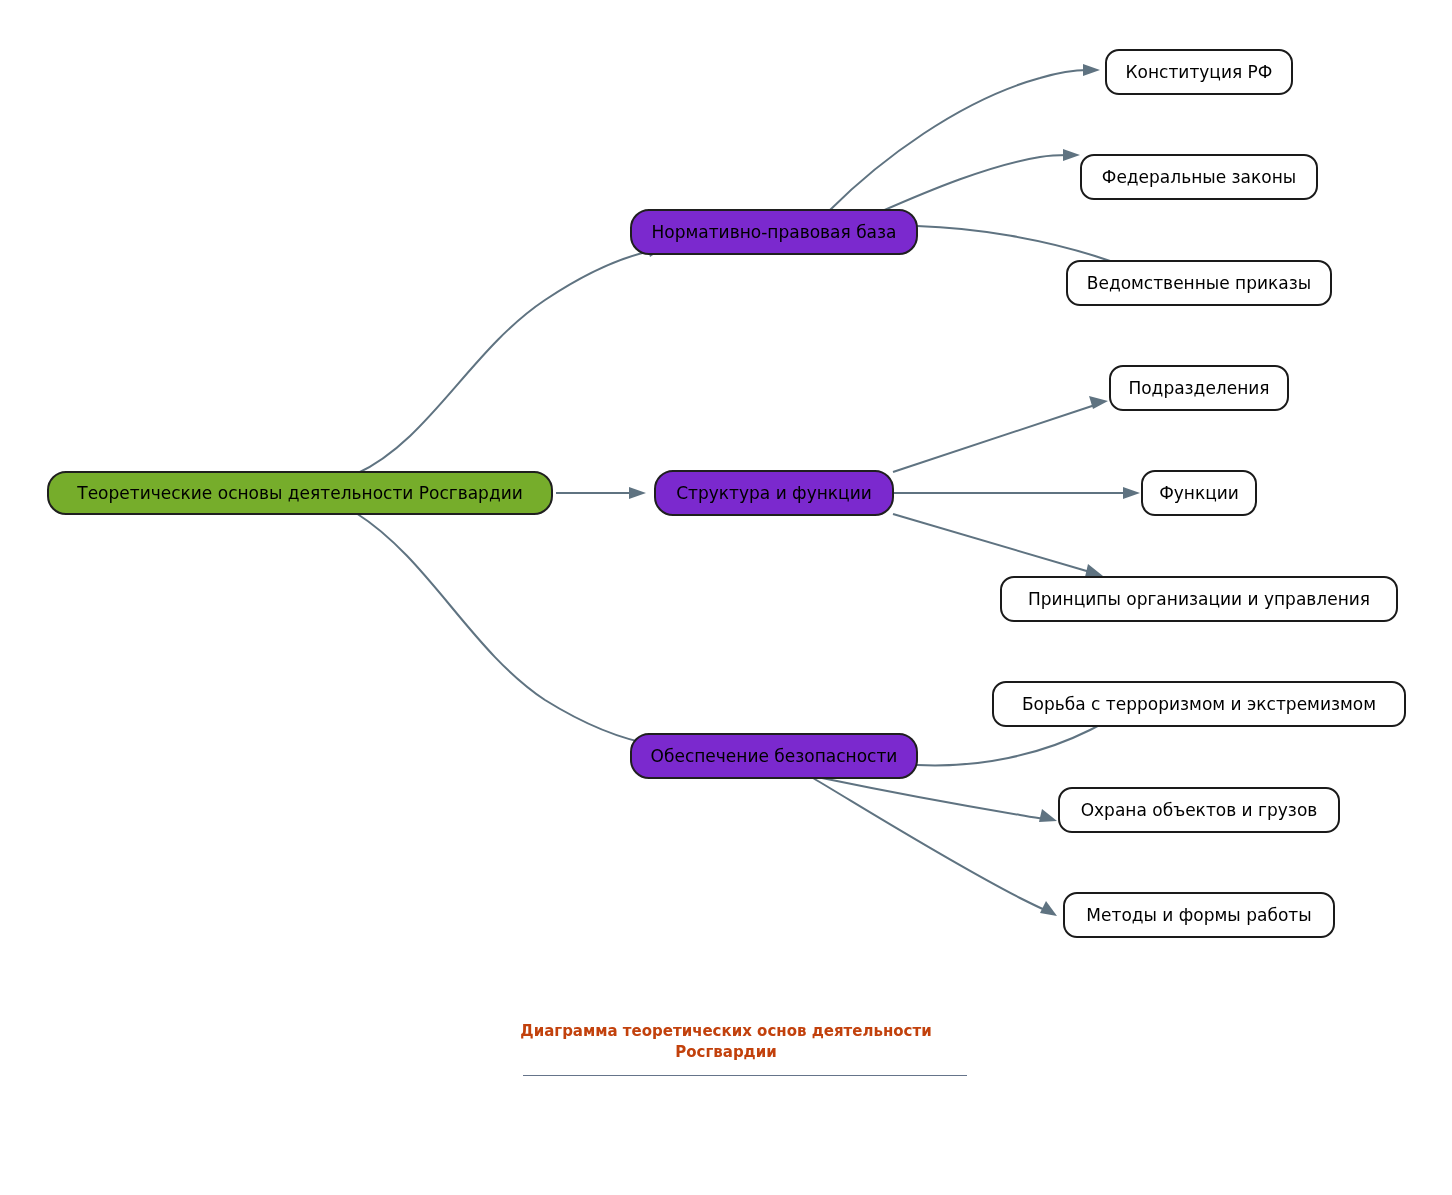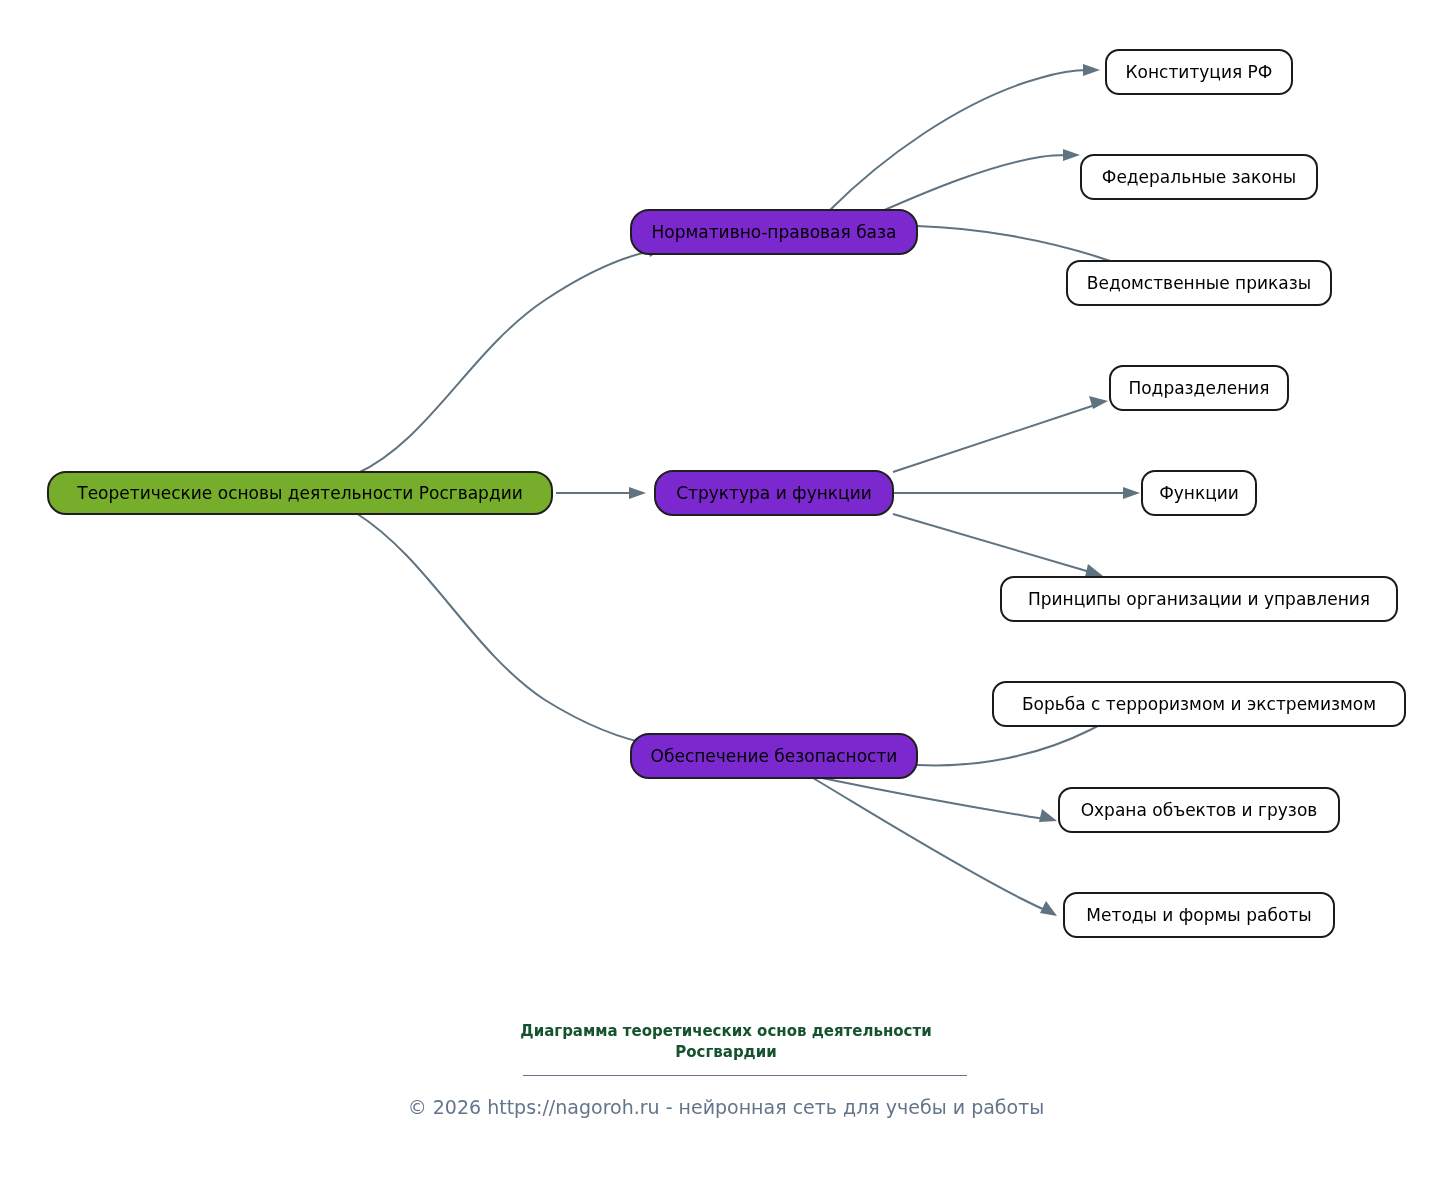--- a/index.html
+++ b/index.html
@@ -71,21 +71,21 @@
   .footer-caption {
     position: absolute;
     left: 0;
     top: 1021px;
     width: 1452px;
     text-align: center;
     font-family: "DejaVu Sans", "Liberation Sans", sans-serif;
     font-size: 15px;
     font-weight: bold;
     line-height: 21px;
-    color: #14532d;
+    color: #c2410c;
     white-space: pre-line;
   }
   .footer-rule {
     position: absolute;
     left: 523px;
     top: 1075px;
     width: 444px;
     height: 0;
     border-top: 1.5px solid #65748a;
   }
@@ -217,15 +217,14 @@
       <text class="node-label node-label-leaf" x="1199" y="916">Методы и формы работы</text>
     </g>
 
   </svg>
 
   <div class="footer-caption">Диаграмма теоретических основ деятельности
 Росгвардии</div>
 
   <div class="footer-rule"></div>
 
-  <div class="footer-copyright">© 2026 https://nagoroh.ru - нейронная сеть для учебы и работы</div>
 
 </div>
 
 </body></html>

